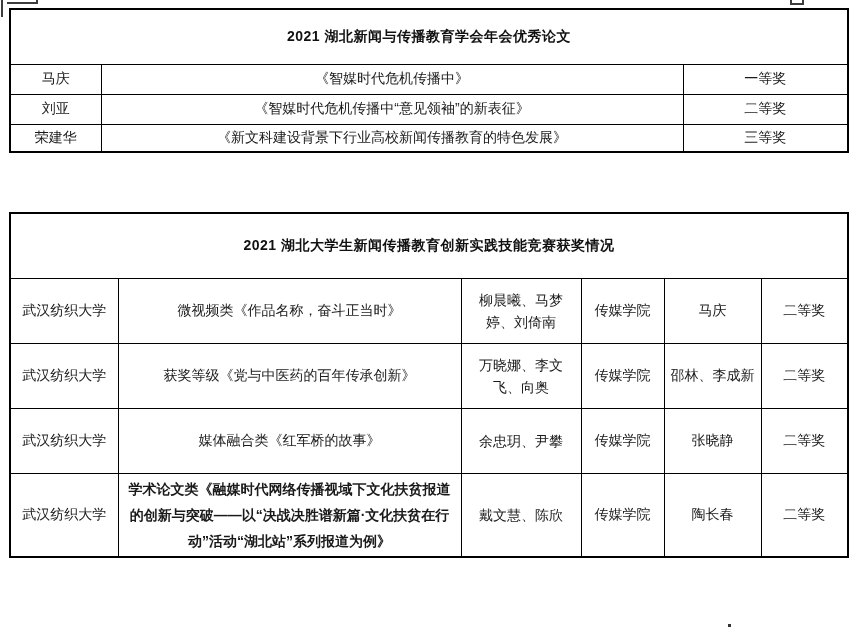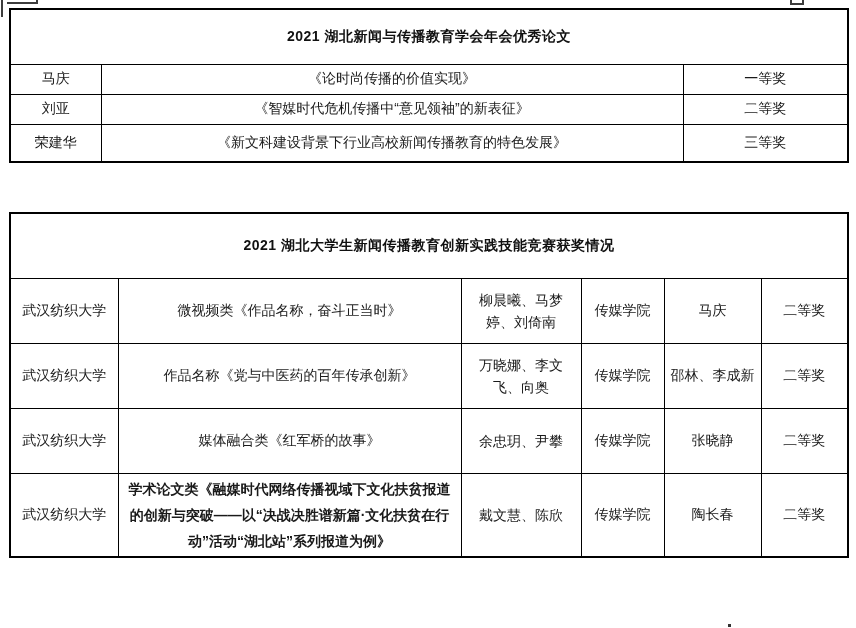--- a/index.html
+++ b/index.html
@@ -73,29 +73,29 @@
     <col style="width:91px">
       <col style="width:582px">
       <col style="width:165px">
   </colgroup>
   <tbody>
       <tr style="height:55px">
     <td colspan="3" class="title-cell">2021 湖北新闻与传播教育学会年会优秀论文</td>
   </tr>
   <tr style="height:30px">
     <td>马庆</td>
-    <td>《论时尚传播的价值实现》</td>
+    <td>《智媒时代危机传播中》</td>
     <td>一等奖</td>
   </tr>
   <tr style="height:30px">
     <td>刘亚</td>
     <td>《智媒时代危机传播中“意见领袖”的新表征》</td>
     <td>二等奖</td>
   </tr>
-  <tr style="height:38px">
+  <tr style="height:28px">
     <td>荣建华</td>
     <td>《新文科建设背景下行业高校新闻传播教育的特色发展》</td>
     <td>三等奖</td>
   </tr>
 </tbody>
   </table>
 
 <table class="award-table t2">
   <colgroup>
     <col style="width:108px">
@@ -112,21 +112,21 @@
   <tr style="height:65px">
     <td>武汉纺织大学</td>
     <td>微视频类《作品名称，奋斗正当时》</td>
     <td class="members-cell">柳晨曦、马梦婷、刘倚南</td>
     <td>传媒学院</td>
     <td>马庆</td>
     <td>二等奖</td>
   </tr>
   <tr style="height:65px">
     <td>武汉纺织大学</td>
-    <td>作品名称《党与中医药的百年传承创新》</td>
+    <td>获奖等级《党与中医药的百年传承创新》</td>
     <td class="members-cell">万晓娜、李文飞、向奥</td>
     <td>传媒学院</td>
     <td>邵林、李成新</td>
     <td>二等奖</td>
   </tr>
   <tr style="height:65px">
     <td>武汉纺织大学</td>
     <td>媒体融合类《红军桥的故事》</td>
     <td class="members-cell">余忠玥、尹攀</td>
     <td>传媒学院</td>

